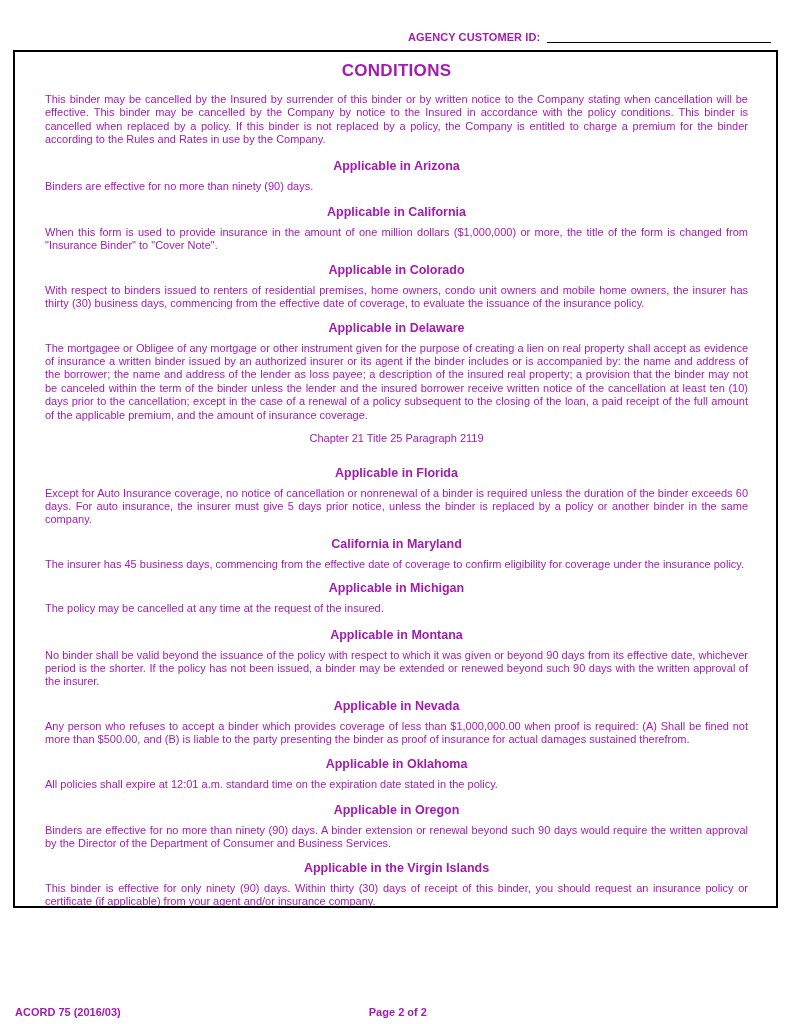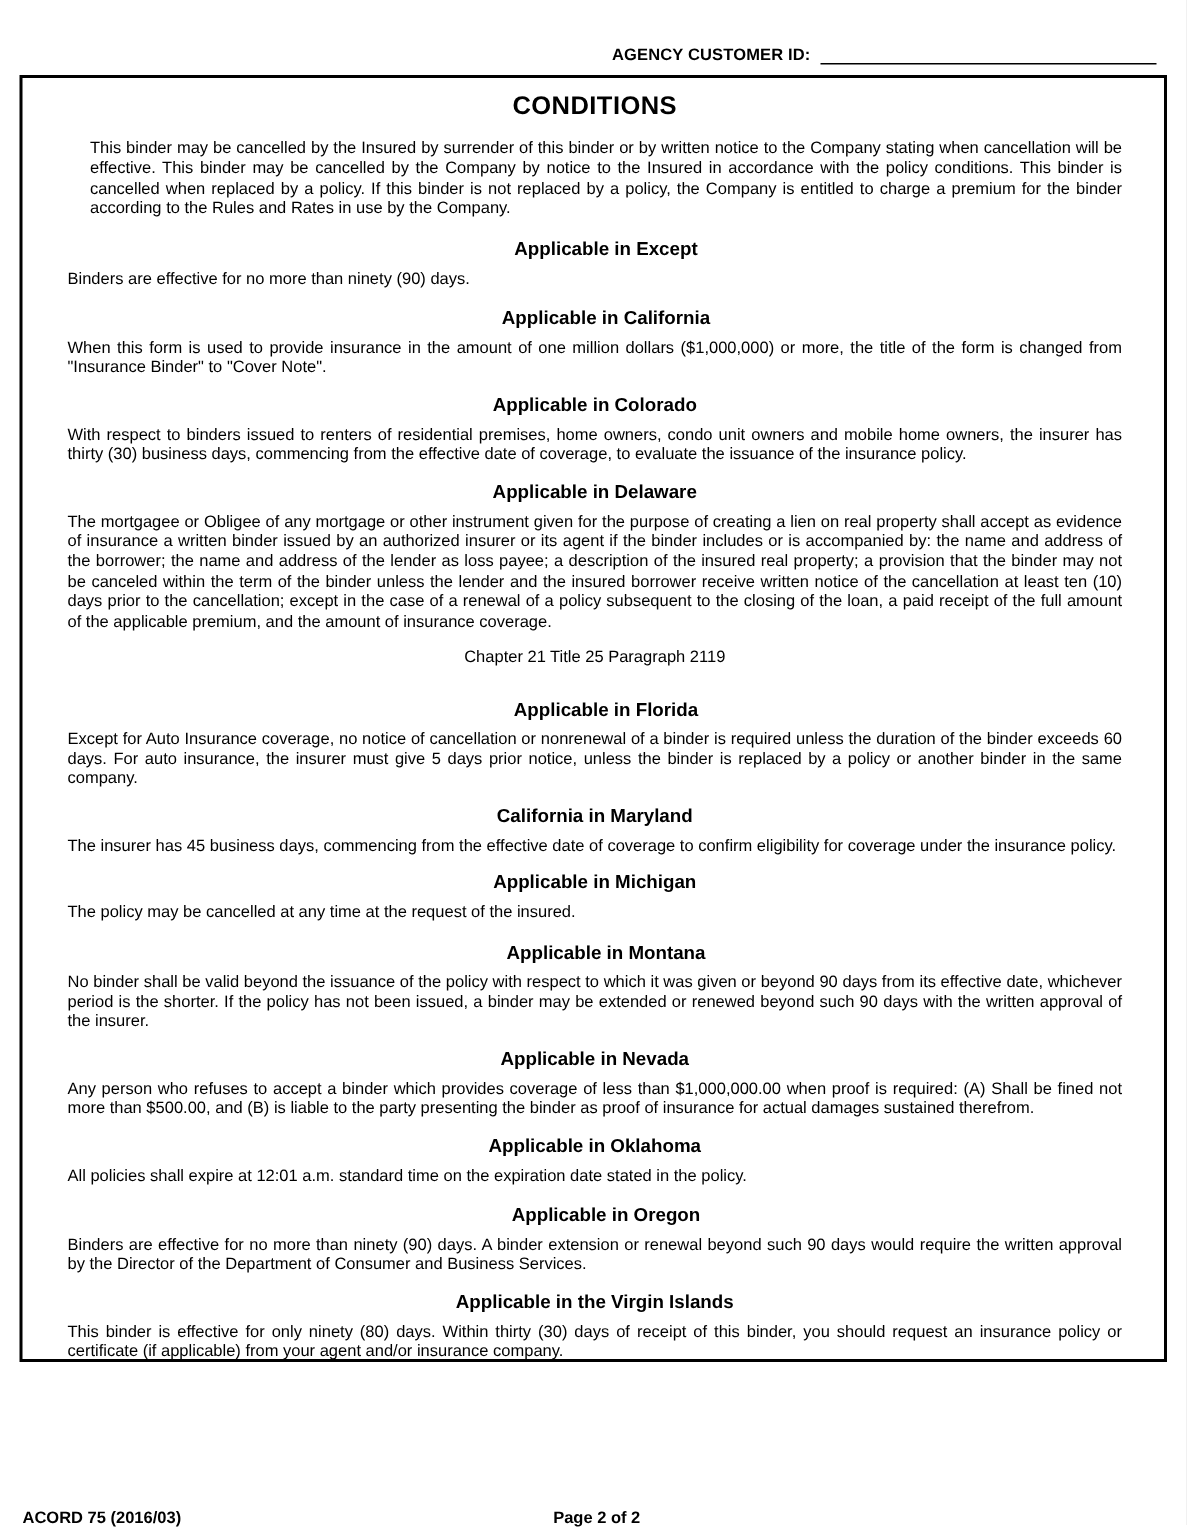--- a/index.html
+++ b/index.html
@@ -3,21 +3,21 @@
 <meta charset="utf-8">
 <style>
   * { box-sizing: border-box; }
   html, body { margin: 0; padding: 0; background: #e8e8e8; }
   .page {
     position: relative;
     width: 791px;
     height: 1024px;
     background: #ffffff;
     font-family: "Liberation Sans", sans-serif;
-    color: #000000;
+    color: #a21caf;
     overflow: hidden;
     margin: 0 auto;
   }
   
   .agency-row {
     position: absolute;
     top: 30px;
     left: 408px;
     right: 20px;
     display: flex;
@@ -66,21 +66,21 @@
     line-height: 13.4px;
     text-align: center;
     margin: 0 0 20px 0;
   }
   .state-heading {
     text-align: center;
     font-size: 12.5px;
     font-weight: bold;
     margin: 2px 0 7px 0;
   }
-  .space-before { margin-top: 12px; margin-left: 15px; }
+  .space-before { margin-top: 12px; }
   
   .footer-row {
     position: absolute;
     top: 980px;
     left: 15px;
     right: 15px;
     height: 16px;
     font-size: 11px;
     font-weight: bold;
     margin-top: 26px;
@@ -95,21 +95,21 @@
 
   <div class="agency-row">
     <span class="agency-label">AGENCY CUSTOMER ID:</span>
     <span class="agency-line"></span>
   </div>
 
   <div class="conditions-box">
     <div class="doc-title">CONDITIONS</div>
     <div id="conditions-body">
         <div class="para space-before">This binder may be cancelled by the Insured by surrender of this binder or by written notice to the Company stating when cancellation will be effective. This binder may be cancelled by the Company by notice to the Insured in accordance with the policy conditions. This binder is cancelled when replaced by a policy. If this binder is not replaced by a policy, the Company is entitled to charge a premium for the binder according to the Rules and Rates in use by the Company.</div>
-        <div class="state-heading space-before">Applicable in Except</div>
+        <div class="state-heading space-before">Applicable in Arizona</div>
         <div class="para">Binders are effective for no more than ninety (90) days.</div>
         <div class="state-heading space-before">Applicable in California</div>
         <div class="para">When this form is used to provide insurance in the amount of one million dollars ($1,000,000) or more, the title of the form is changed from "Insurance Binder" to "Cover Note".</div>
         <div class="state-heading">Applicable in Colorado</div>
         <div class="para">With respect to binders issued to renters of residential premises, home owners, condo unit owners and mobile home owners, the insurer has thirty (30) business days, commencing from the effective date of coverage, to evaluate the issuance of the insurance policy.</div>
         <div class="state-heading">Applicable in Delaware</div>
         <div class="para">The mortgagee or Obligee of any mortgage or other instrument given for the purpose of creating a lien on real property shall accept as evidence of insurance a written binder issued by an authorized insurer or its agent if the binder includes or is accompanied by: the name and address of the borrower; the name and address of the lender as loss payee; a description of the insured real property; a provision that the binder may not be canceled within the term of the binder unless the lender and the insured borrower receive written notice of the cancellation at least ten (10) days prior to the cancellation; except in the case of a renewal of a policy subsequent to the closing of the loan, a paid receipt of the full amount of the applicable premium, and the amount of insurance coverage.</div>
         <div class="centered-line">Chapter 21 Title 25 Paragraph 2119</div>
         <div class="state-heading space-before">Applicable in Florida</div>
         <div class="para">Except for Auto Insurance coverage, no notice of cancellation or nonrenewal of a binder is required unless the duration of the binder exceeds 60 days. For auto insurance, the insurer must give 5 days prior notice, unless the binder is replaced by a policy or another binder in the same company.</div>
@@ -119,21 +119,21 @@
         <div class="para">The policy may be cancelled at any time at the request of the insured.</div>
         <div class="state-heading space-before">Applicable in Montana</div>
         <div class="para">No binder shall be valid beyond the issuance of the policy with respect to which it was given or beyond 90 days from its effective date, whichever period is the shorter.  If the policy has not been issued, a binder may be extended or renewed beyond such 90 days with the written approval of the insurer.</div>
         <div class="state-heading">Applicable in Nevada</div>
         <div class="para">Any person who refuses to accept a binder which provides coverage of less than $1,000,000.00 when proof is required: (A) Shall be fined not more than $500.00, and (B) is liable to the party presenting the binder as proof of insurance for actual damages sustained therefrom.</div>
         <div class="state-heading">Applicable in Oklahoma</div>
         <div class="para">All policies shall expire at 12:01 a.m. standard time on the expiration date stated in the policy.</div>
         <div class="state-heading space-before">Applicable in Oregon</div>
         <div class="para">Binders are effective for no more than ninety (90) days.  A binder extension or renewal beyond such 90 days would require the written approval by the Director of the Department of Consumer and Business Services.</div>
         <div class="state-heading">Applicable in the Virgin Islands</div>
-        <div class="para">This binder is effective for only ninety (80) days.  Within thirty (30) days of receipt of this binder, you should request an insurance policy or certificate (if applicable) from your agent and/or insurance company.</div>
+        <div class="para">This binder is effective for only ninety (90) days.  Within thirty (30) days of receipt of this binder, you should request an insurance policy or certificate (if applicable) from your agent and/or insurance company.</div>
       </div>
   </div>
 
   <div class="footer-row">
     <span class="footer-form-number">ACORD 75 (2016/03)</span>
     <span class="footer-page">Page 2 of 2</span>
   </div>
 
 </div>
 

